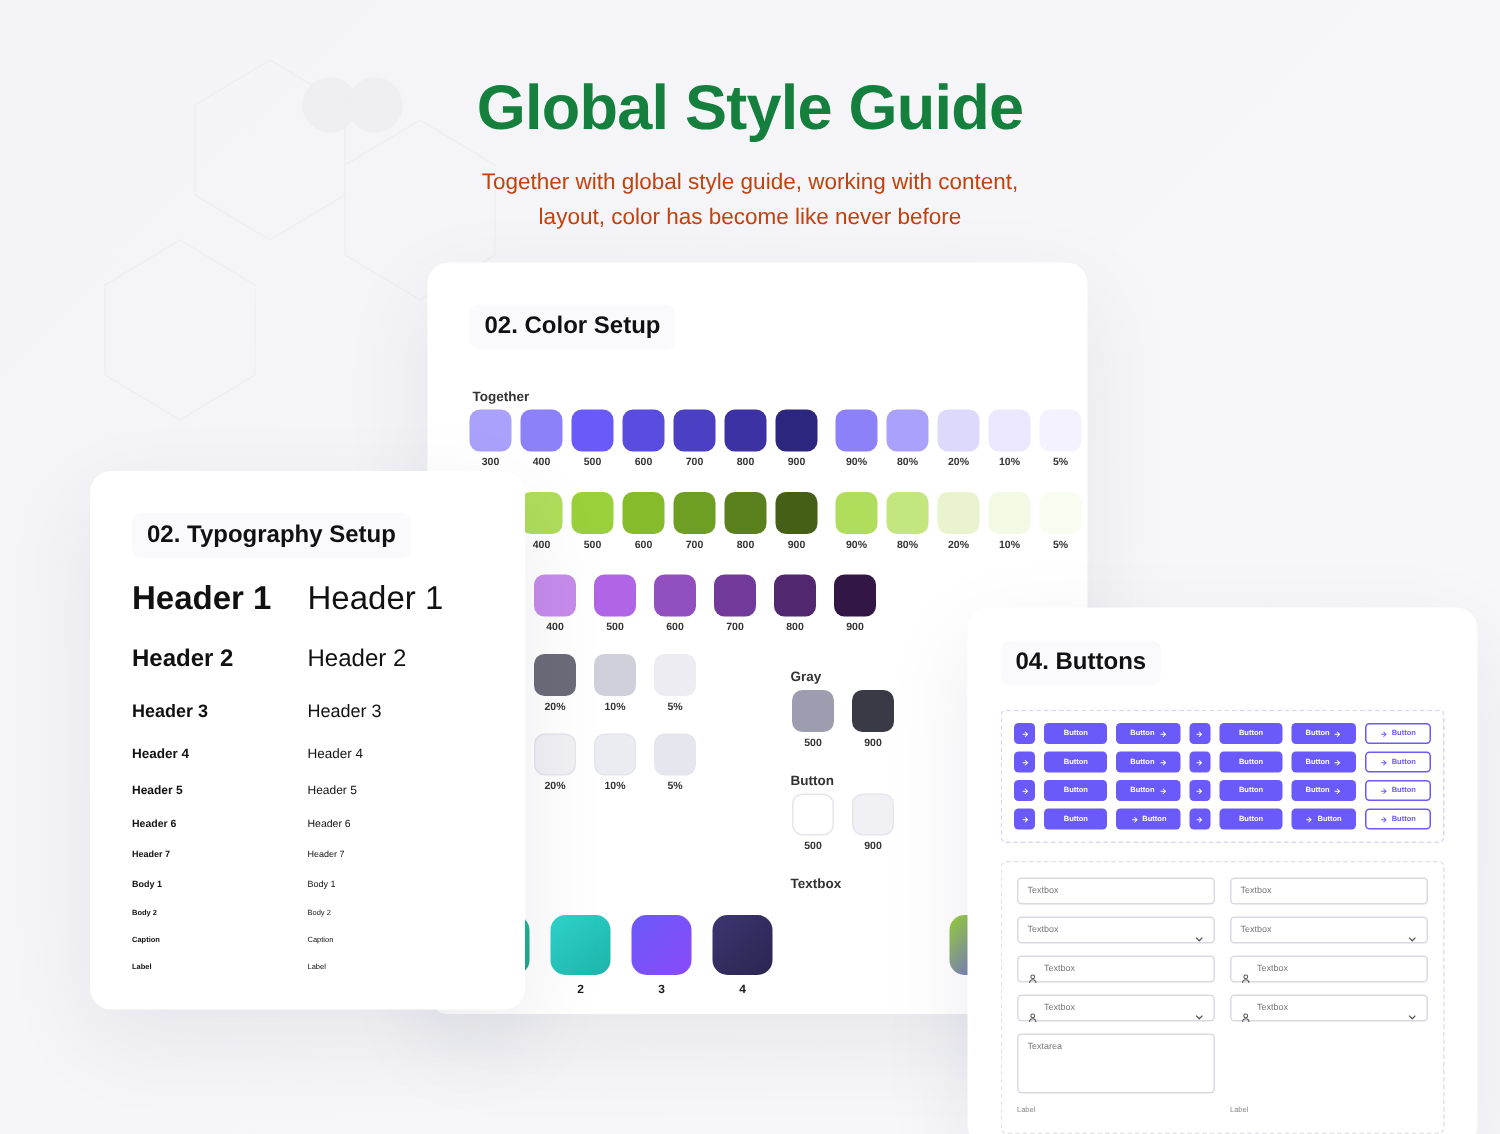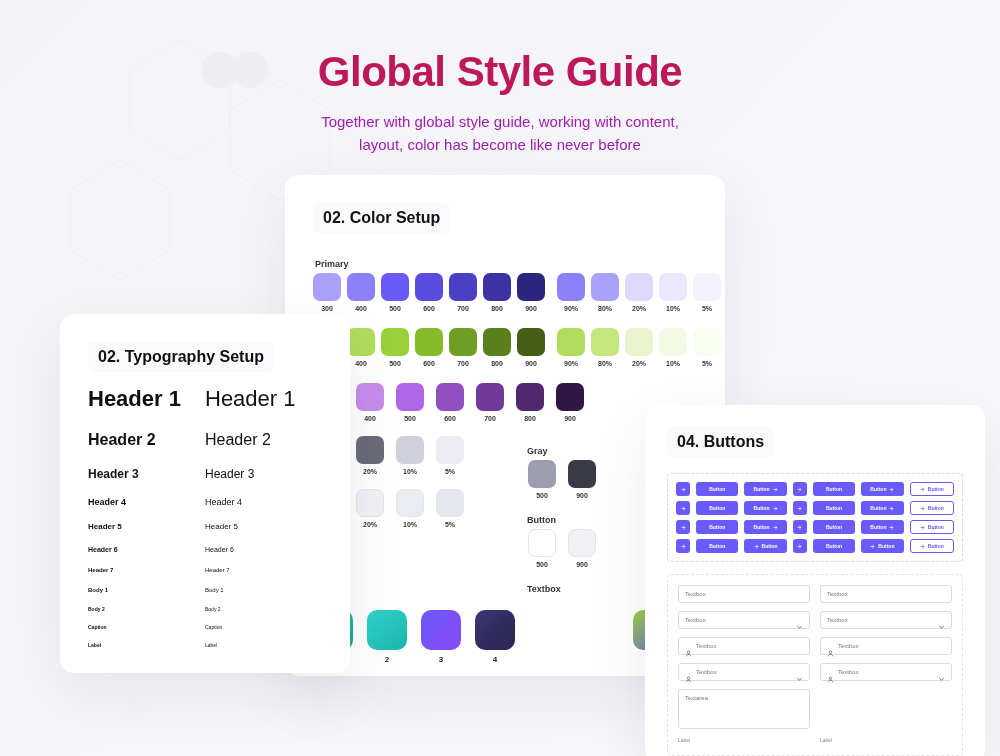--- a/index.html
+++ b/index.html
@@ -24,27 +24,27 @@
 
   .hero {
     text-align: center;
     padding-top: 48px;
     position: relative;
     z-index: 2;
   }
   .hero h1 {
     font-size: 42px;
     font-weight: 800;
-    color: #be185d;
+    color: #15803d;
     letter-spacing: -0.5px;
   }
   .hero p {
     margin-top: 14px;
     font-size: 15px;
-    color: #a21caf;
+    color: #c2410c;
     line-height: 1.55;
   }
 
   .card {
     position: absolute;
     background: #fff;
     border-radius: 14px;
     box-shadow: 0 20px 60px rgba(30, 30, 60, 0.08);
     padding: 28px 28px 12px 28px;
   }
@@ -283,21 +283,21 @@
         <span class="entry" style="font-size: 5px; margin-bottom: 13px; font-weight: 400;">Body 2</span>
         <span class="entry" style="font-size: 5px; margin-bottom: 13px; font-weight: 400;">Caption</span>
         <span class="entry" style="font-size: 5px; margin-bottom: 13px; font-weight: 400;">Label</span>
       </div>
   </div>
 </div>
 
 <div class="card colors">
   <div class="title">02. Color Setup</div>
 
-  <div class="section-label">Primary</div>
+  <div class="section-label">Together</div>
   <div class="swatch-row" id="row-primary">
       <div class="swatch">
         <div class="box" style="background: rgb(169, 161, 251);"></div>
         <div class="lbl">300</div>
       </div>
       <div class="swatch">
         <div class="box" style="background: rgb(141, 129, 250);"></div>
         <div class="lbl">400</div>
       </div>
       <div class="swatch">

